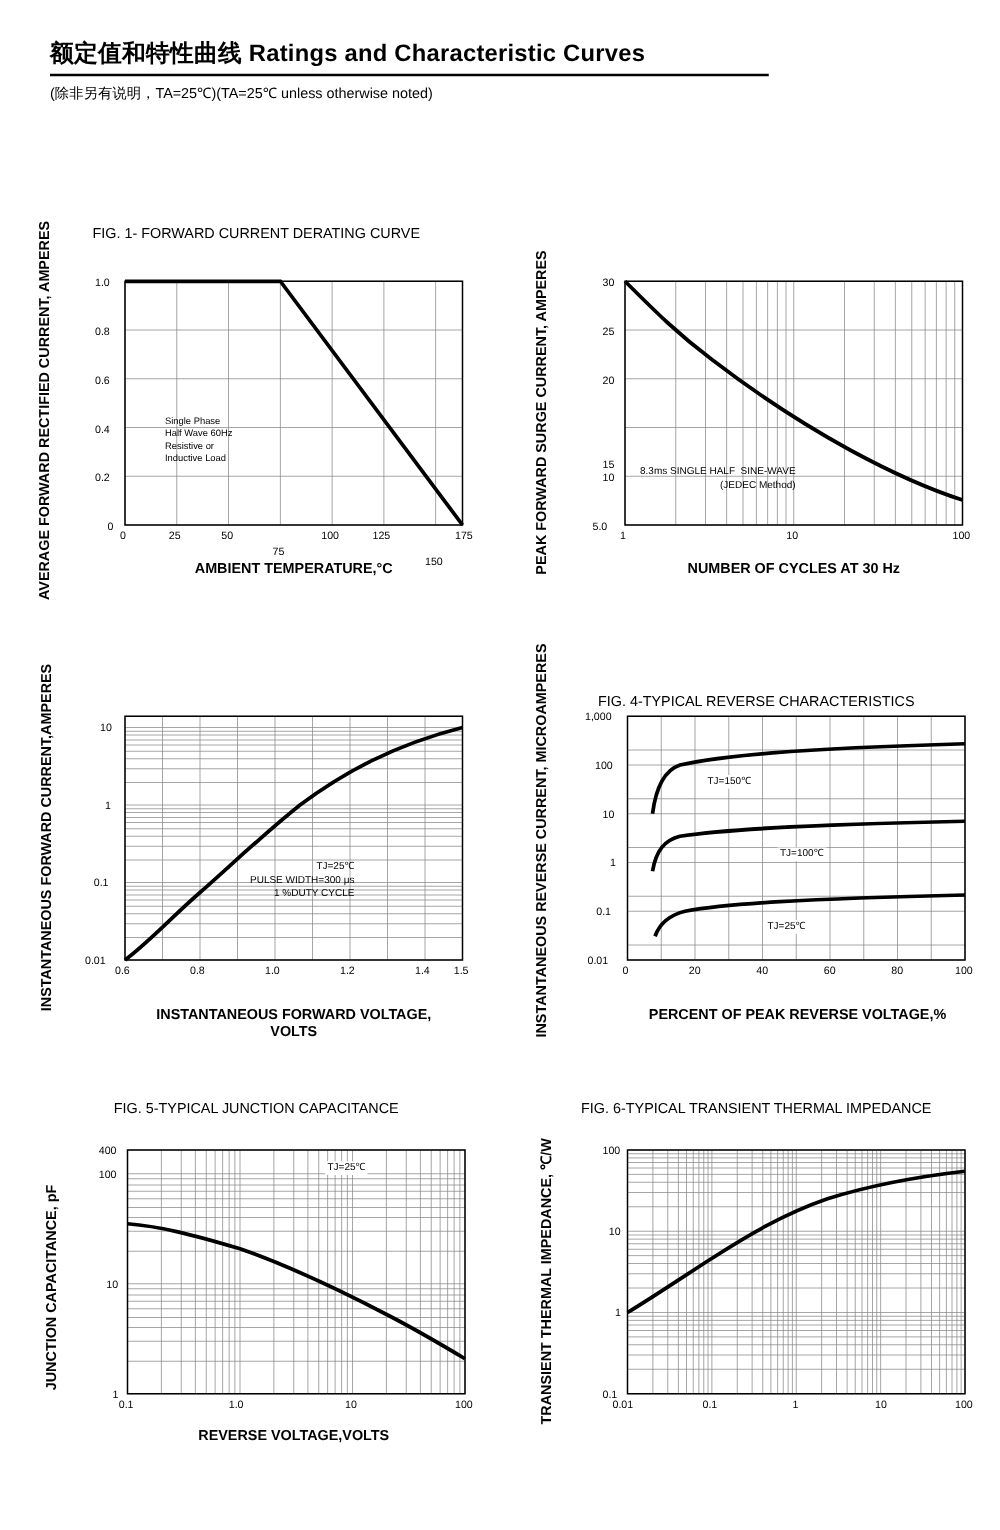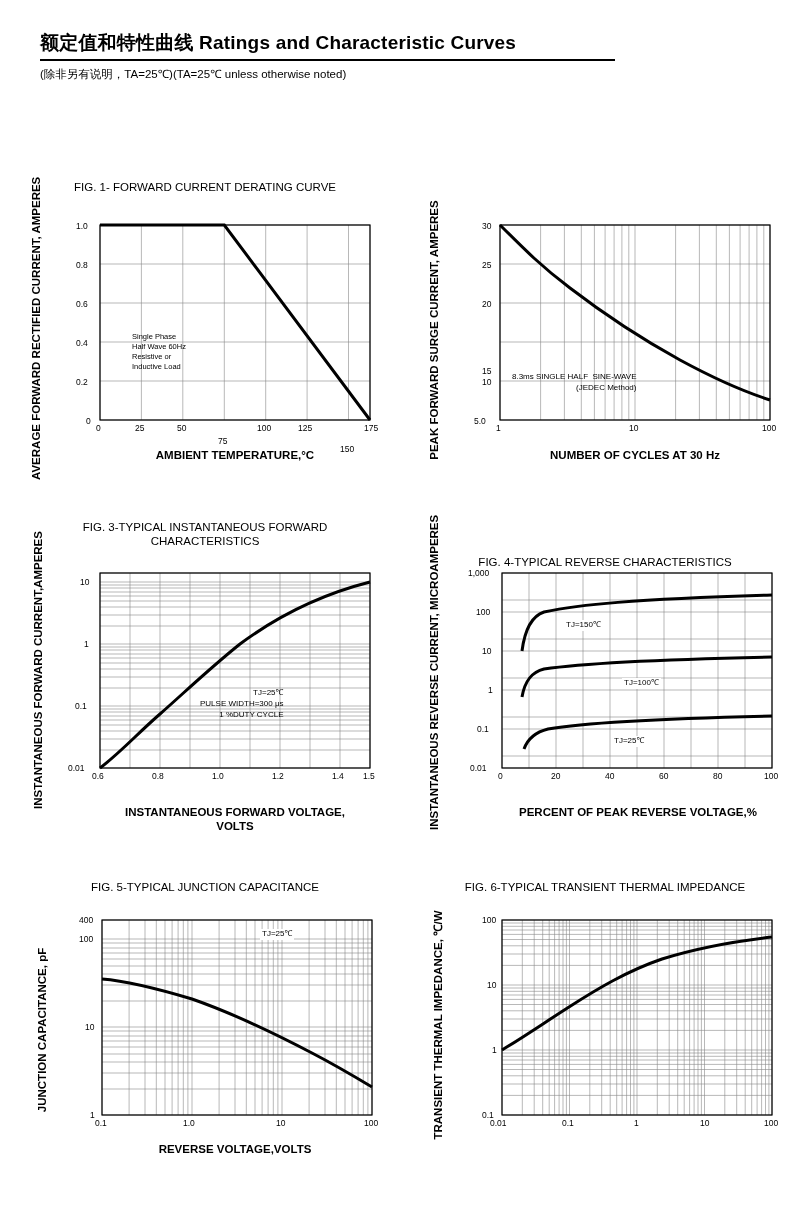--- a/index.html
+++ b/index.html
@@ -145,22 +145,20 @@
       <div class="tick" style="left:2px;top:40px;">25</div>
       <div class="tick" style="left:2px;top:1px;">30</div>
 
       <div class="note2" style="left:32px;top:152px;">8.3ms SINGLE HALF  SINE-WAVE
 (JEDEC Method)</div>
     </div>
     <div class="xlabel" style="left:60px;top:268px;width:310px;">NUMBER OF CYCLES AT 30 Hz</div>
   </div>
 
   <div class="fig" style="left:20px;top:520px;width:370px;height:330px;">
-    <div class="fig-title" style="width:370px;white-space:pre-line;">FIG. 3-TYPICAL INSTANTANEOUS FORWARD
-CHARACTERISTICS</div>
     <div class="ylabel" style="left:12px;top:300px;width:300px;">INSTANTANEOUS FORWARD
 CURRENT,AMPERES</div>
     <div class="plotwrap" style="position:absolute;left:60px;top:48px;">
       <svg width="310" height="215" viewBox="0 0 310 215">
         <g stroke="#888" stroke-width="0.6">
           <line x1="20" y1="5" x2="20" y2="200"></line>
           <line x1="50" y1="5" x2="50" y2="200"></line>
           <line x1="80" y1="5" x2="80" y2="200"></line>
           <line x1="110" y1="5" x2="110" y2="200"></line>
           <line x1="140" y1="5" x2="140" y2="200"></line>

